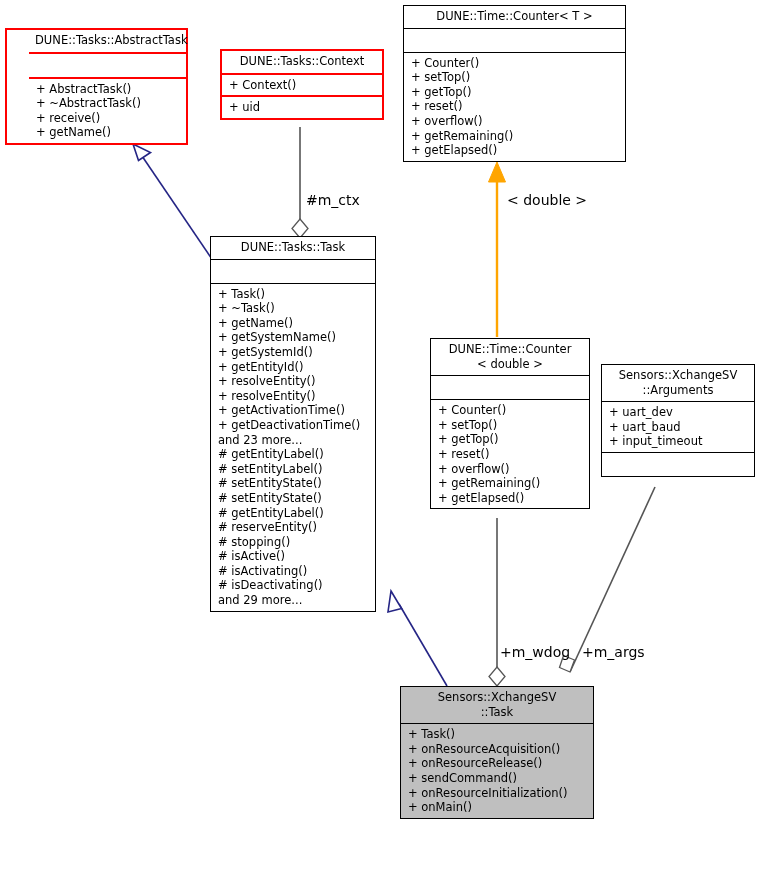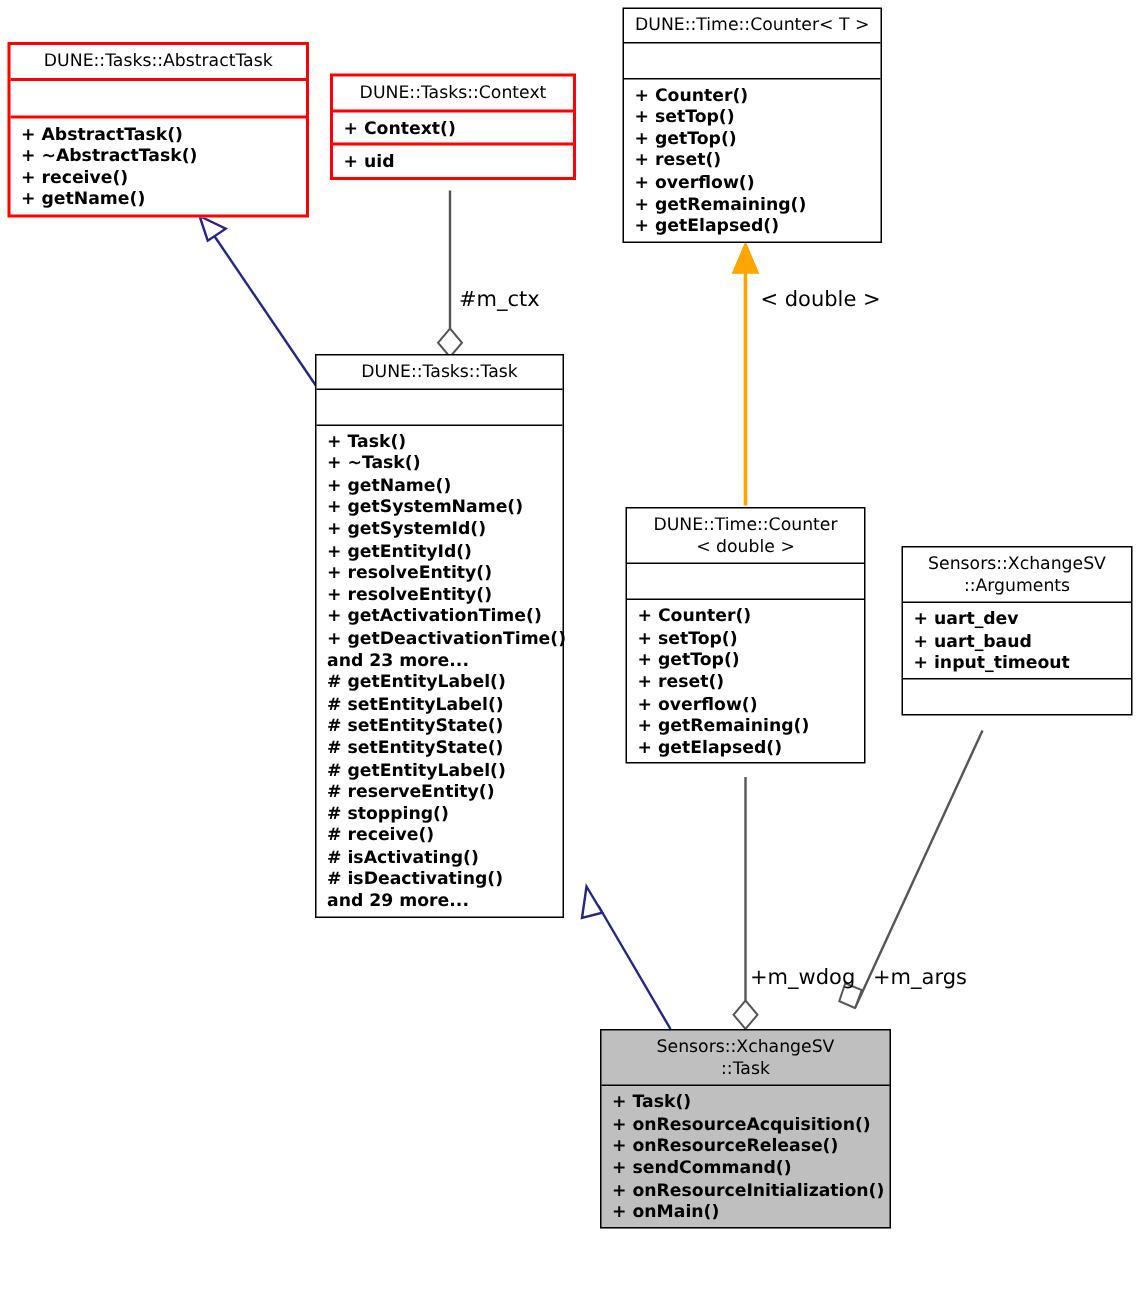--- a/index.html
+++ b/index.html
@@ -40,21 +40,21 @@
     white-space:pre-line;
     font-size:11.5px;
     line-height:14.6px;
   }
   .sec{
     border-top:1px solid #000000;
     padding:3px 6px 3px 7px;
     min-height:13px;
   }
   .sec.empty{ height:19px; padding-top:2px; padding-bottom:2px;}
-  .mrow{ white-space:pre;font-weight:bold; }
+  .mrow{ white-space:pre; }
   .edgelabel{
     position:absolute;
     font-size:14px;
     line-height:13px;
     color:#000000;
     white-space:nowrap;
     z-index:6;
     background:transparent;
   }
 </style>
@@ -89,42 +89,42 @@
       <line x1="497" y1="518" x2="497" y2="667" stroke="#555555" stroke-width="1.6"></line>
       <polygon points="497,667 505,676.5 497,686 489,676.5" fill="#ffffff" stroke="#555555" stroke-width="1.3"></polygon>
     </g>
 
     <g>
       <line x1="655" y1="487" x2="570" y2="672" stroke="#555555" stroke-width="1.6"></line>
       <polygon points="570,672 559.5,667.5 563.5,655.5 574.5,660" fill="#ffffff" stroke="#555555" stroke-width="1.3"></polygon>
     </g>
   </svg>
 
-  <div class="umlbox red" style="left:5px; top:28px; width:201px;">
+  <div class="umlbox red" style="left:5px; top:28px; width:183px;padding-left:22px;">
     <div class="title">DUNE::Tasks::AbstractTask</div>
     <div class="sec empty"></div>
     <div class="sec">
       <div class="mrow">+ AbstractTask()</div>
       <div class="mrow">+ ~AbstractTask()</div>
       <div class="mrow">+ receive()</div>
       <div class="mrow">+ getName()</div>
     </div>
   </div>
 
   <div class="umlbox red" style="left:220px; top:49px; width:164px;">
     <div class="title">DUNE::Tasks::Context</div>
     <div class="sec">
       <div class="mrow">+ Context()</div>
     </div>
     <div class="sec">
       <div class="mrow">+ uid</div>
     </div>
   </div>
 
-  <div class="umlbox" style="left:403px; top:5px; width:173px;margin-left:12px;">
+  <div class="umlbox" style="left:403px; top:5px; width:223px;">
     <div class="title">DUNE::Time::Counter&lt; T &gt;</div>
     <div class="sec empty"></div>
     <div class="sec">
       <div class="mrow">+ Counter()</div>
       <div class="mrow">+ setTop()</div>
       <div class="mrow">+ getTop()</div>
       <div class="mrow">+ reset()</div>
       <div class="mrow">+ overflow()</div>
       <div class="mrow">+ getRemaining()</div>
       <div class="mrow">+ getElapsed()</div>
@@ -146,28 +146,28 @@
       <div class="mrow">+ getActivationTime()</div>
       <div class="mrow">+ getDeactivationTime()</div>
       <div class="mrow">and 23 more...</div>
       <div class="mrow"># getEntityLabel()</div>
       <div class="mrow"># setEntityLabel()</div>
       <div class="mrow"># setEntityState()</div>
       <div class="mrow"># setEntityState()</div>
       <div class="mrow"># getEntityLabel()</div>
       <div class="mrow"># reserveEntity()</div>
       <div class="mrow"># stopping()</div>
-      <div class="mrow"># receive()</div>
+      <div class="mrow"># isActive()</div>
       <div class="mrow"># isActivating()</div>
       <div class="mrow"># isDeactivating()</div>
       <div class="mrow">and 29 more...</div>
     </div>
   </div>
 
-  <div class="umlbox" style="left:417px; top:338px; width:160px;">
+  <div class="umlbox" style="left:430px; top:338px; width:160px;">
     <div class="title">DUNE::Time::Counter
 &lt; double &gt;</div>
     <div class="sec empty"></div>
     <div class="sec">
       <div class="mrow">+ Counter()</div>
       <div class="mrow">+ setTop()</div>
       <div class="mrow">+ getTop()</div>
       <div class="mrow">+ reset()</div>
       <div class="mrow">+ overflow()</div>
       <div class="mrow">+ getRemaining()</div>

